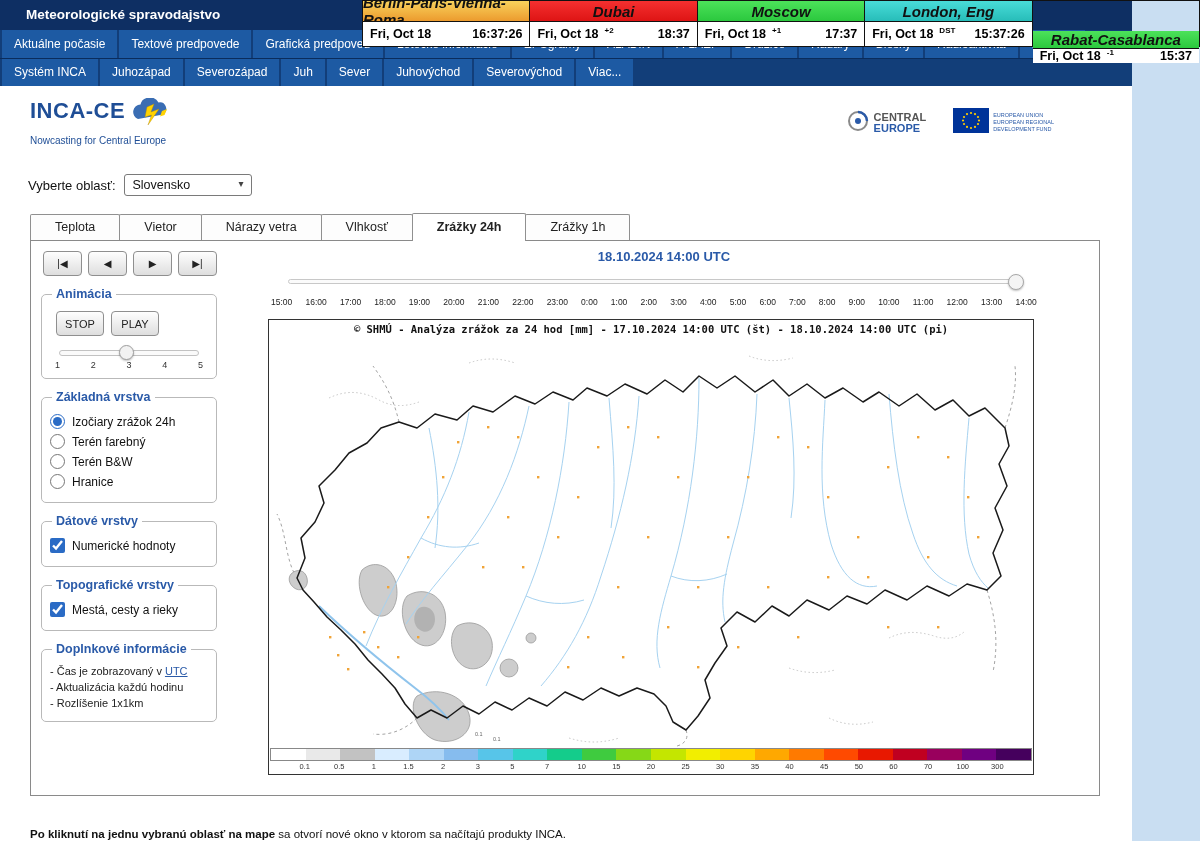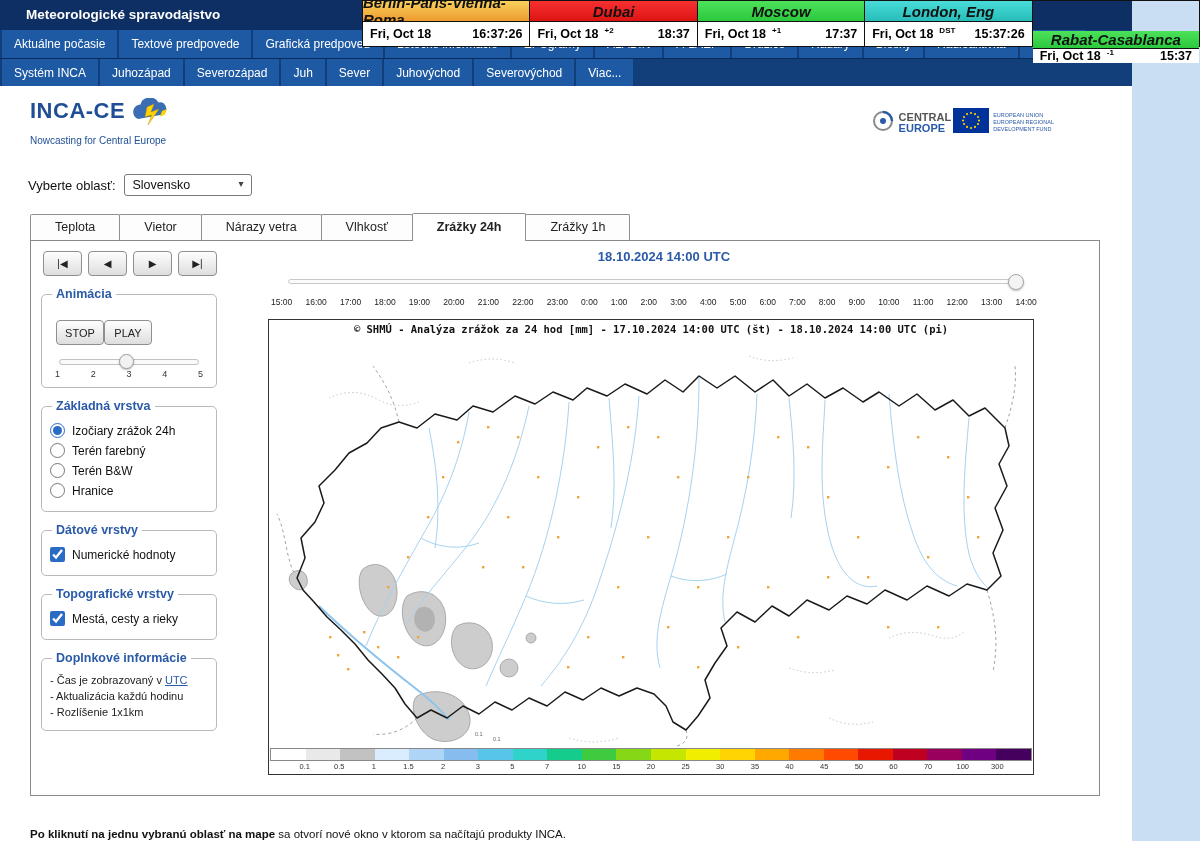--- a/index.html
+++ b/index.html
@@ -4,41 +4,41 @@
 <style>
   *{margin:0;padding:0;box-sizing:border-box;}
   html,body{width:1200px;height:841px;}
   body{background:#c9def2;font-family:"Liberation Sans",sans-serif;position:relative;overflow:hidden;}
   #content{position:absolute;left:0;top:0;width:1132px;height:841px;background:#fff;}
 
   
   #topbar1{height:30px;background:#0e2f63;position:relative;}
   #topbar1 .title{position:absolute;left:26px;top:7px;font-size:13.5px;font-weight:bold;color:#fff;}
   #topbar1 .partial{position:absolute;left:348px;top:7px;font-size:13px;font-weight:bold;color:#fff;padding-left:36px;}
-  .navrow{height:28px;background:#123e79;display:flex;align-items:center;padding-left:2px;gap:2px;overflow:hidden;white-space:nowrap;}
+  .navrow{height:28px;background:#123e79;display:flex;align-items:flex-end;padding-left:2px;gap:2px;overflow:hidden;white-space:nowrap;}
   #nav-row2{border-top:1px solid #0a2c5c;}
   .nav-tab{background:#1d5aa3;color:#fff;font-size:12px;line-height:28px;padding:0 12px;cursor:pointer;flex:0 0 auto;}
 
   
   #clocks{position:absolute;left:362px;top:0;width:838px;height:47px;display:flex;z-index:20;}
   .clock{flex:1;display:flex;flex-direction:column;border:1px solid #111;}
   .clock+.clock{border-left:none;}
   .clock-head{height:21px;display:flex;align-items:center;justify-content:center;font-size:15px;font-weight:bold;font-style:italic;color:#111;border-bottom:1px solid #111;}
   .clock-body{flex:1;background:#fff;display:flex;align-items:center;padding:0 7px;font-size:12.5px;font-weight:bold;color:#000;}
   .c-date{white-space:nowrap;}
   .c-off{font-size:8px;margin:-7px 0 0 6px;flex:1;}
   .c-time{margin-left:auto;white-space:nowrap;}
 
   
   #main{position:relative;height:753px;}
   #inca-logo{position:absolute;left:30px;top:12px;}
   #inca-title-row{display:flex;align-items:flex-start;gap:4px;}
   #inca-title{font-size:22px;font-weight:bold;color:#1f4e96;letter-spacing:.5px;}
   #inca-subtitle{font-size:10px;color:#1f4e96;margin-top:1px;}
-  #partners{position:absolute;right:78px;top:22px;display:flex;align-items:center;gap:2px;}
+  #partners{position:absolute;right:78px;top:22px;display:flex;align-items:center;gap:27px;}
   .ce-logo{display:flex;align-items:center;gap:5px;}
   .ce1{font-size:11px;font-weight:bold;color:#555;line-height:11px;}
   .ce2{font-size:11px;font-weight:bold;color:#2a5aa8;line-height:11px;}
   .eu-logo{display:flex;align-items:center;gap:4px;}
   .eu-lines{font-size:5.5px;color:#2a5aa8;line-height:7px;}
 
   #select-row{position:absolute;left:28px;top:88px;font-size:13px;color:#111;display:flex;align-items:center;}
   #region-select{margin-left:8px;border:1px solid #7a7a7a;border-radius:3px;background:#fff;padding:3px 26px 3px 8px;font-size:12.5px;position:relative;cursor:pointer;min-width:128px;}
   #region-select .arrow{position:absolute;right:7px;top:3px;font-size:10px;color:#444;}
 
@@ -194,21 +194,21 @@
       <div id="sidebar">
         <div id="vcr">
             <button class="btn vcr">|◀</button>
             <button class="btn vcr">◀</button>
             <button class="btn vcr">▶</button>
             <button class="btn vcr">▶|</button>
           </div>
 
         <fieldset id="anim-box">
           <legend>Animácia</legend>
-          <div style="display:flex;margin:14px 0 0 6px;">
+          <div style="display:flex;gap:7px;margin:5px 0 0 6px;">
             <button class="btn ctl">STOP</button>
             <button class="btn ctl">PLAY</button>
           </div>
           <div class="slider" id="anim-slider">
             <div class="handle"></div>
           </div>
           <div id="animnums">
               <span class="animnum">1</span>
               <span class="animnum">2</span>
               <span class="animnum">3</span>

